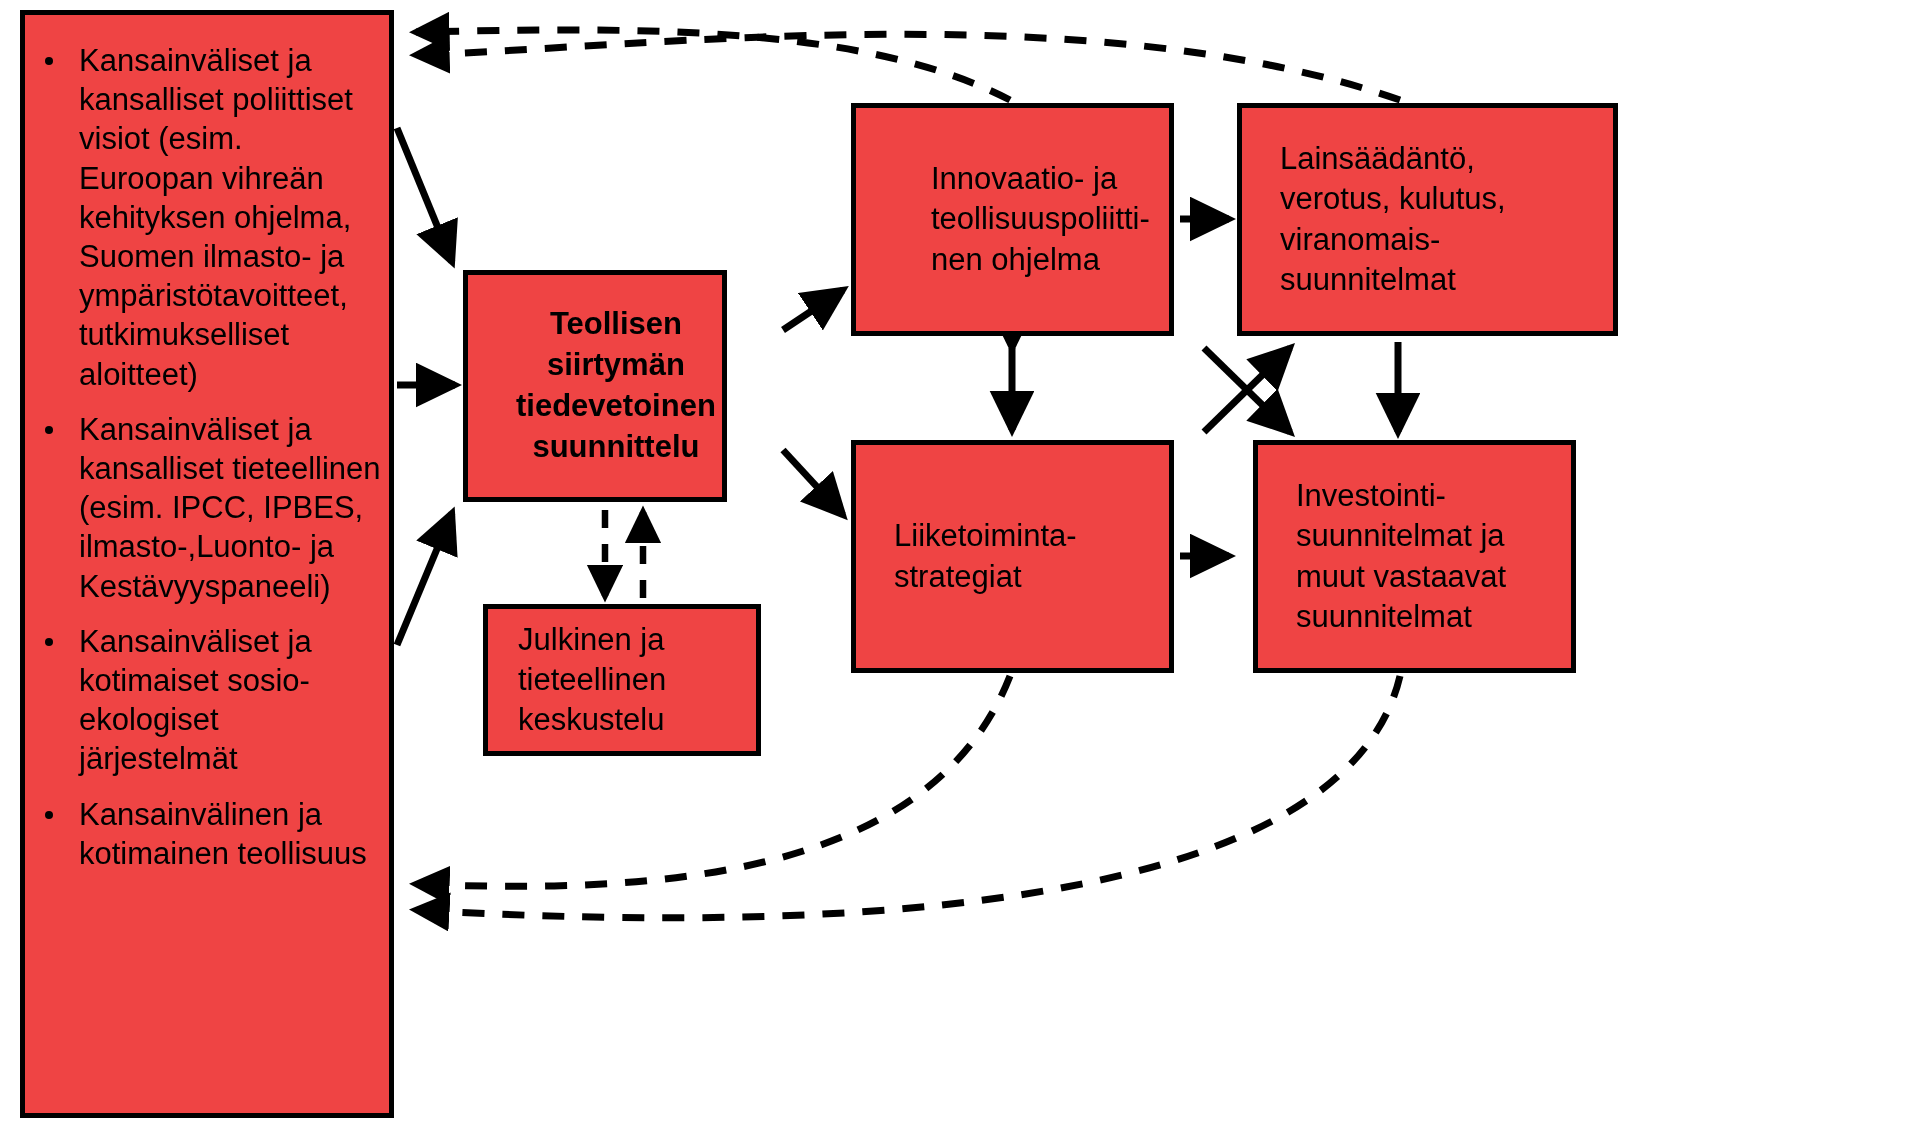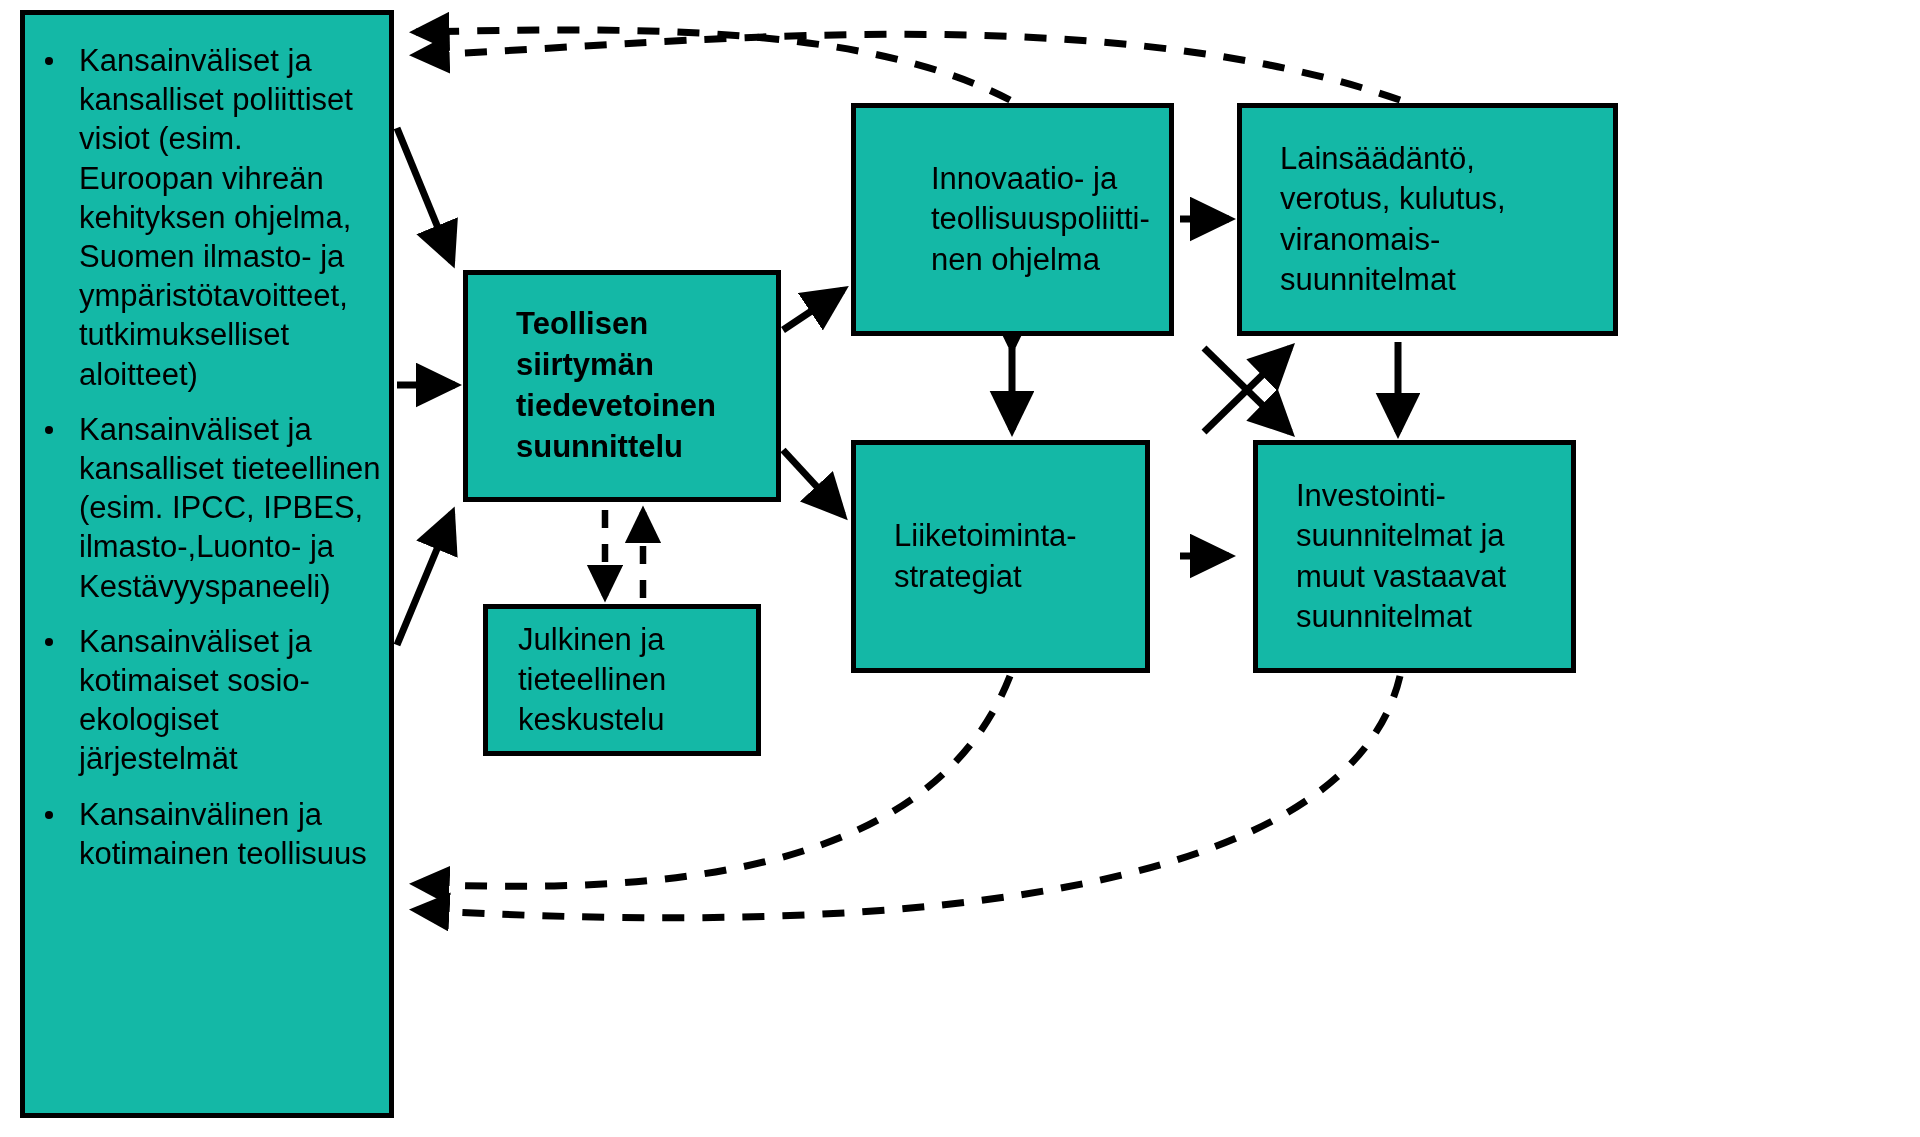--- a/index.html
+++ b/index.html
@@ -22,21 +22,21 @@
     position: absolute;
     top: 0;
     left: 0;
     width: 1920px;
     height: 1137px;
   }
   .node-box {
     position: absolute;
     box-sizing: border-box;
     border: 5px solid #000000;
-    background: #14b8a6;
+    background: #ef4444;
     display: flex;
     align-items: center;
     justify-content: flex-start;
   }
   .node-text {
     font-family: "Liberation Sans", sans-serif;
     font-size: 31px;
     line-height: 1.30;
     color: #000000;
     padding: 0 14px;
@@ -78,25 +78,25 @@
   .bullet-item::before {
     content: "";
     position: absolute;
     left: 10px;
     top: 16px;
     width: 8px;
     height: 8px;
     border-radius: 50%;
     background: #000000;
   }
-  #node-core      { left: 463px;  top: 270px; width: 318px; height: 232px; }
+  #node-core      { left: 463px;  top: 270px; width: 264px; height: 232px; text-align: center; }
   #node-public    { left: 483px;  top: 604px; width: 278px; height: 152px; }
   #node-innov     { left: 851px;  top: 103px; width: 323px; height: 233px; padding-left: 37px; }
   #node-legis     { left: 1237px; top: 103px; width: 381px; height: 233px; }
-  #node-business  { left: 851px;  top: 440px; width: 299px; height: 233px; }
+  #node-business  { left: 851px;  top: 440px; width: 323px; height: 233px; }
   #node-invest    { left: 1237px; top: 440px; width: 323px; height: 233px; margin-left: 16px; }
   #node-innov .node-text,
   #node-legis .node-text,
   #node-business .node-text,
   #node-invest .node-text { padding-left: 38px; }
   #node-public .node-text { padding-left: 30px; }
 </style>
 </head>
 <body>
 

